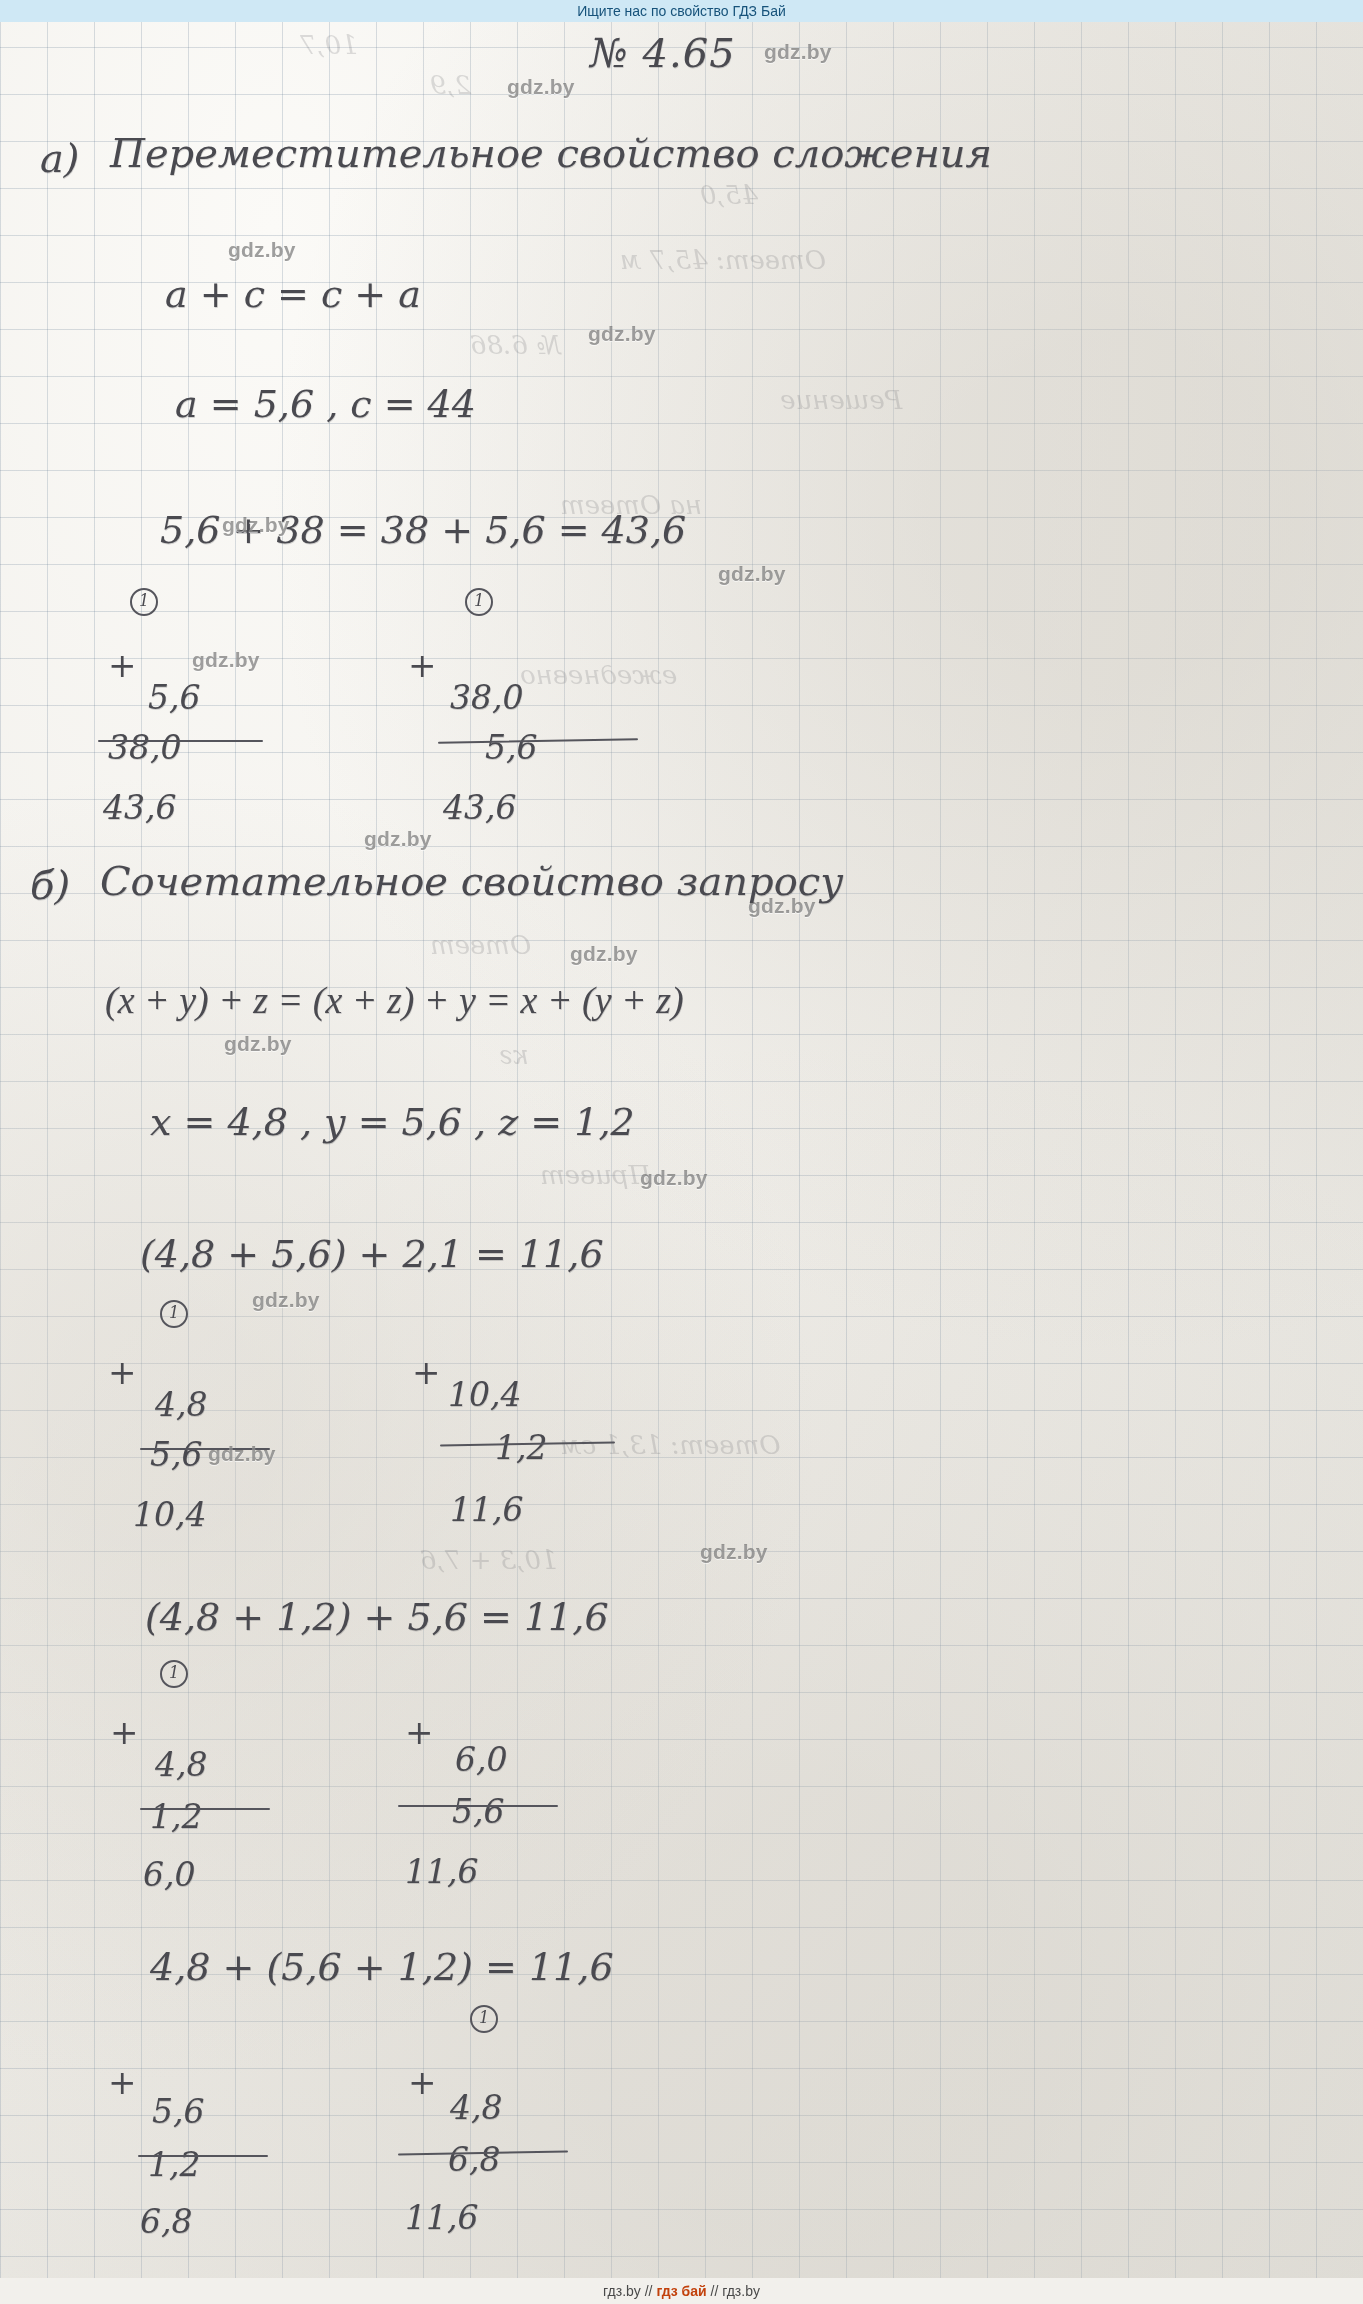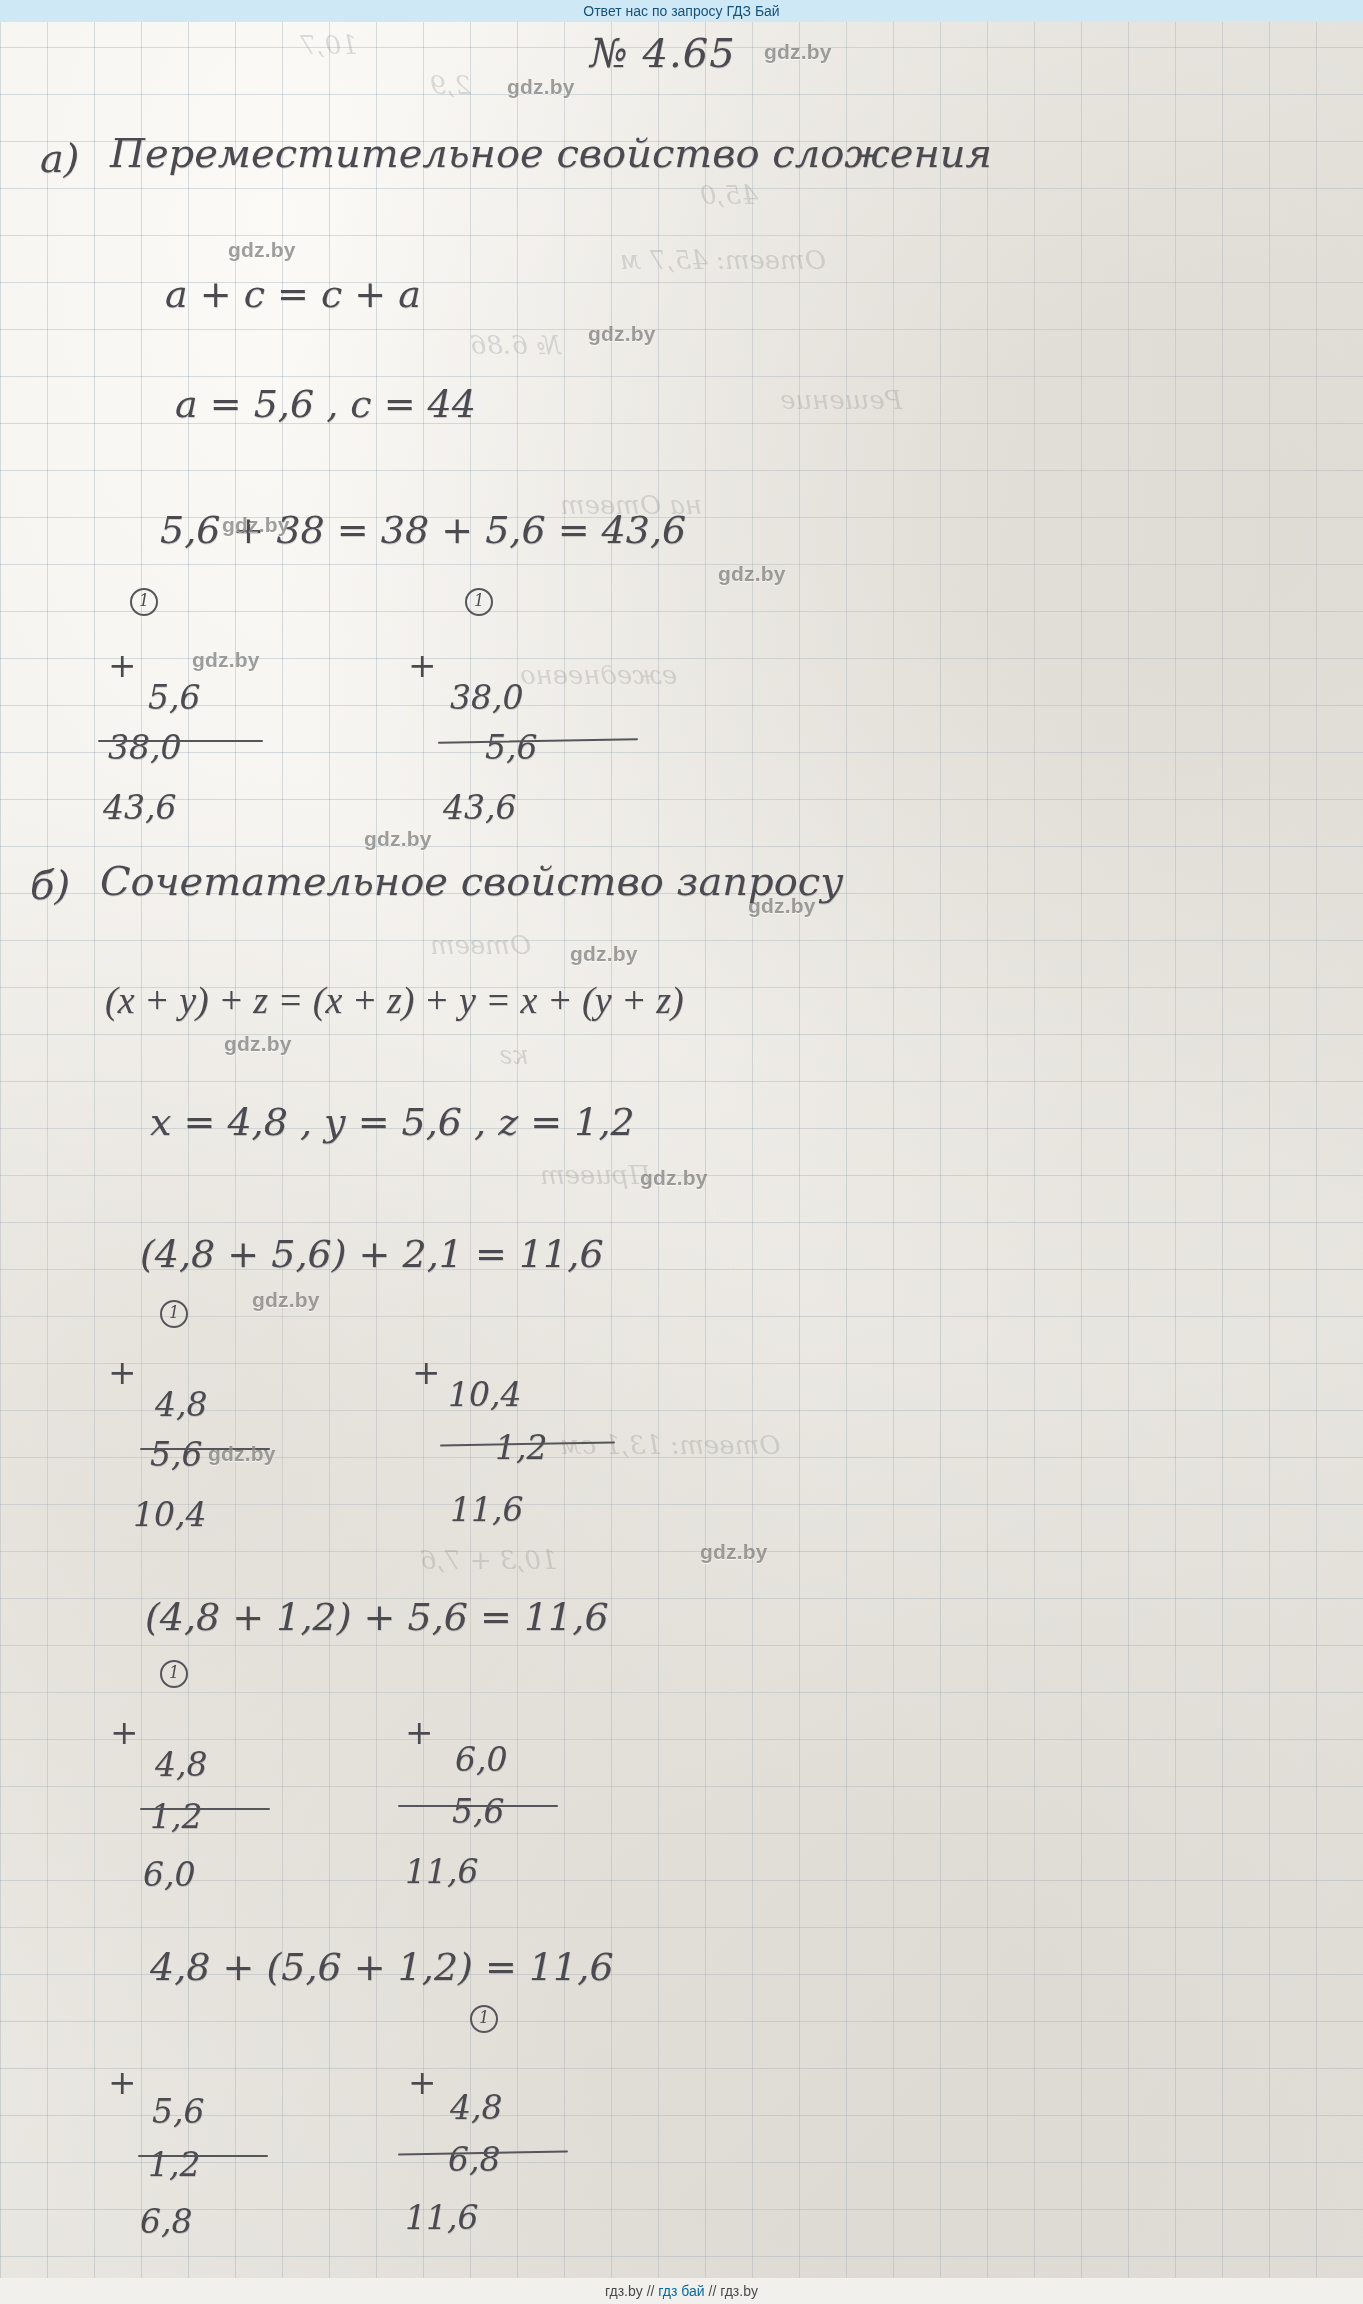--- a/index.html
+++ b/index.html
@@ -46,21 +46,21 @@
   
   .bottom-bar{
     position:absolute;bottom:0;left:0;width:100%;height:26px;
     background:#f2f0ec;
     color:#4a4a4a;
     font-size:14px;
     text-align:center;line-height:26px;
     font-family:"Liberation Sans", sans-serif;
     z-index:40;
   }
-  .bottom-bar b{font-weight:normal;color:#0369a1;}
+  .bottom-bar b{font-weight:bold;color:#c2410c;}
   
   .wm{
     position:absolute;
     font-family:"Liberation Sans", sans-serif;
     font-size:21px;
     color:rgba(80,80,80,0.55);
     font-weight:bold;
     letter-spacing:0.2px;
     z-index:30;
     pointer-events:none;
@@ -107,21 +107,21 @@
   .plus{
     position:absolute;font-size:34px;color:#4a4a50;
     font-family:"DejaVu Serif",serif;z-index:11;
   }
 </style>
 </head>
 <body>
 
 <div id="page"></div>
 
-<div class="top-banner">Ответ нас по запросу ГДЗ Бай</div>
+<div class="top-banner">Ищите нас по свойство ГДЗ Бай</div>
 
 <div id="bleed-layer">
     <div class="bleed" style="left: 300px; top: 30px;">10,7</div>
     <div class="bleed" style="left: 430px; top: 70px;">2,9</div>
     <div class="bleed" style="left: 700px; top: 180px;">45,0</div>
     <div class="bleed" style="left: 620px; top: 245px;">Ответ: 45,7 м</div>
     <div class="bleed" style="left: 470px; top: 330px;">№ 6.86</div>
     <div class="bleed" style="left: 780px; top: 385px;">Решение</div>
     <div class="bleed" style="left: 560px; top: 490px;">на Ответ</div>
     <div class="bleed" style="left: 520px; top: 660px;">ежедневно</div>

